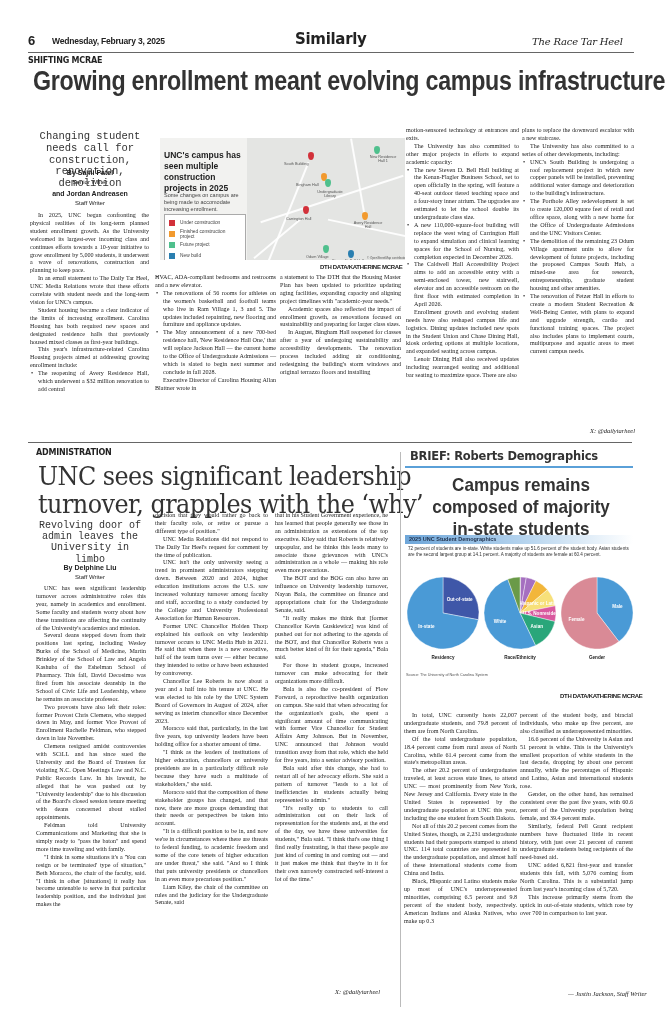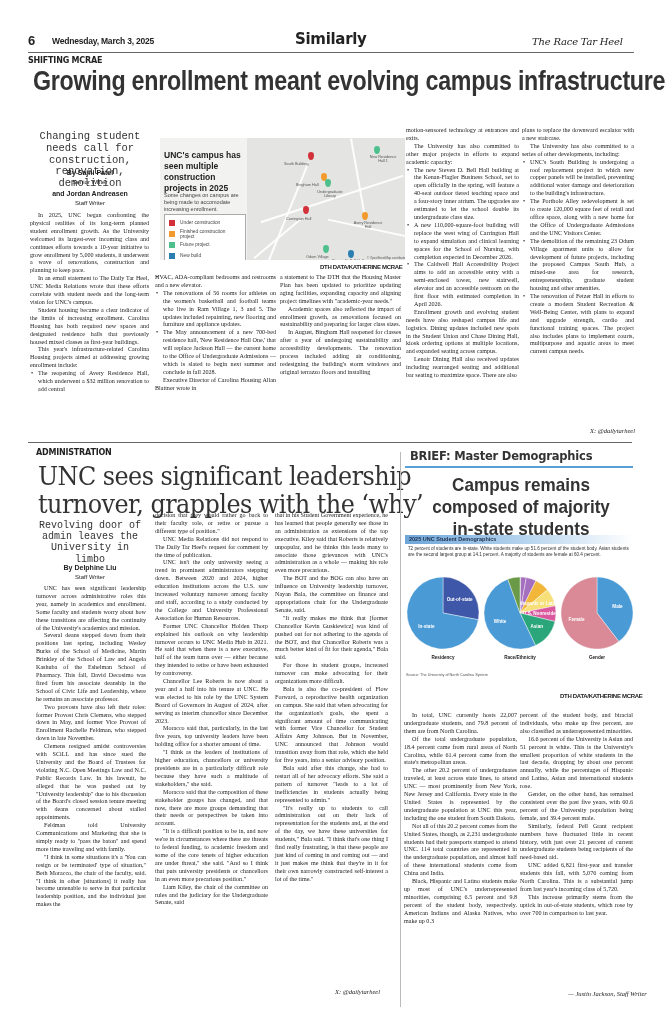--- a/index.html
+++ b/index.html
@@ -42,21 +42,21 @@
 .charthead{left:405px;top:535px;width:228px;height:9px;background:linear-gradient(90deg,#6ea6d9 0%,#b9d6ef 55%,#fff 100%);font:bold 5.5px/9px "Liberation Sans",sans-serif;color:#1f2f4a;padding-left:4px}
 .chartdesc{left:408px;top:546px;width:222px;font:4.6px/6px "Liberation Sans",sans-serif;color:#333}
 .pielabel{font:bold 4.6px "Liberation Sans",sans-serif;text-anchor:middle}
 .source{font:3.8px "Liberation Sans",sans-serif;color:#555}
 .sideline{left:400px;top:452px;width:1px;height:555px;background:#bbb}
 </style>
 </head>
 <body>
 
 <div class="abs hdr-num">6</div>
-<div class="abs hdr-date">Wednesday, March 3, 2025</div>
+<div class="abs hdr-date">Wednesday, February 3, 2025</div>
 <div class="abs hdr-sec">Similarly</div>
 <div class="abs hdr-mast">The Race Tar Heel</div>
 <div class="abs rule" style="top:52px"></div>
 
 <div class="abs kicker" style="left:28px;top:56px">SHIFTING MCRAE</div>
 <div class="abs head1">Growing enrollment meant evolving campus infrastructure in 2025</div>
 
 <div class="abs deck" style="left:30px;top:131px;width:120px;font-size:10.5px">Changing student needs call for construction, renovation, demolition</div>
 <div class="abs byline" style="left:30px;top:169px;width:120px">By Sajni Patel</div>
 <div class="abs bytitle" style="left:30px;top:179px;width:120px">Senior Writer</div>
@@ -195,21 +195,21 @@
   <p>"It really makes me think that [former Chancellor Kevin Guskiewicz] was kind of pushed out for not adhering to the agenda of the BOT, and that Chancellor Roberts was a much better kind of fit for their agenda," Bala said.</p>
   <p>For those in student groups, increased turnover can make advocating for their organizations more difficult.</p>
   <p>Bala is also the co-president of Flow Forward, a reproductive health organization on campus. She said that when advocating for the organization's goals, she spent a significant amount of time communicating with former Vice Chancellor for Student Affairs Amy Johnson. But in November, UNC announced that Johnson would transition away from that role, which she held for five years, into a senior advisory position.</p>
   <p>Bala said after this change, she had to restart all of her advocacy efforts. She said a pattern of turnover "leads to a lot of inefficiencies in students actually being represented to admin."</p>
   <p>"It's really up to students to call administration out on their lack of representation for the students and, at the end of the day, we have these universities for students," Bala said. "I think that's one thing I find really frustrating, is that these people are just kind of coming in and coming out — and it just makes me think that they're in it for their own narrowly constructed self-interest a lot of the time."</p>
 </div>
 <div class="abs xhandle" style="left:335px;top:988px">X: @dailytarheel</div>
 
 <div class="abs sideline"></div>
 
-<div class="abs brief">BRIEF: Master Demographics</div>
+<div class="abs brief">BRIEF: Roberts Demographics</div>
 <div class="abs brief-rule"></div>
 <div class="abs head3">Campus remains composed of majority in-state students</div>
 <div class="abs charthead">2025 UNC Student Demographics</div>
 <div class="abs chartdesc">72 percent of students are in-state. White students make up 51.6 percent of the student body. Asian students are the second largest group at 14.1 percent. A majority of students are female at 60.4 percent.</div>
 
 <svg class="abs" id="pies" style="left:405px;top:565px" width="230" height="100">
     <path d="M38,48 L38,12 A36,36 0 0 1 73.3623410262328,54.745727325086094 Z" fill="#3f57a8" stroke="#fff" stroke-width="0.4"></path>
     <text x="54.64308604395704" y="35.731641821428305" class="pielabel" fill="#fff" font-size="4">Out-of-state</text>
     <path d="M38,48 L73.3623410262328,54.745727325086094 A36,36 0 1 1 37.99999999999999,12 Z" fill="#4a9ad6" stroke="#fff" stroke-width="0.4"></path>
     <text x="21.356913956042952" y="63.26835817857169" class="pielabel" fill="#fff" font-size="4">In-state</text>

